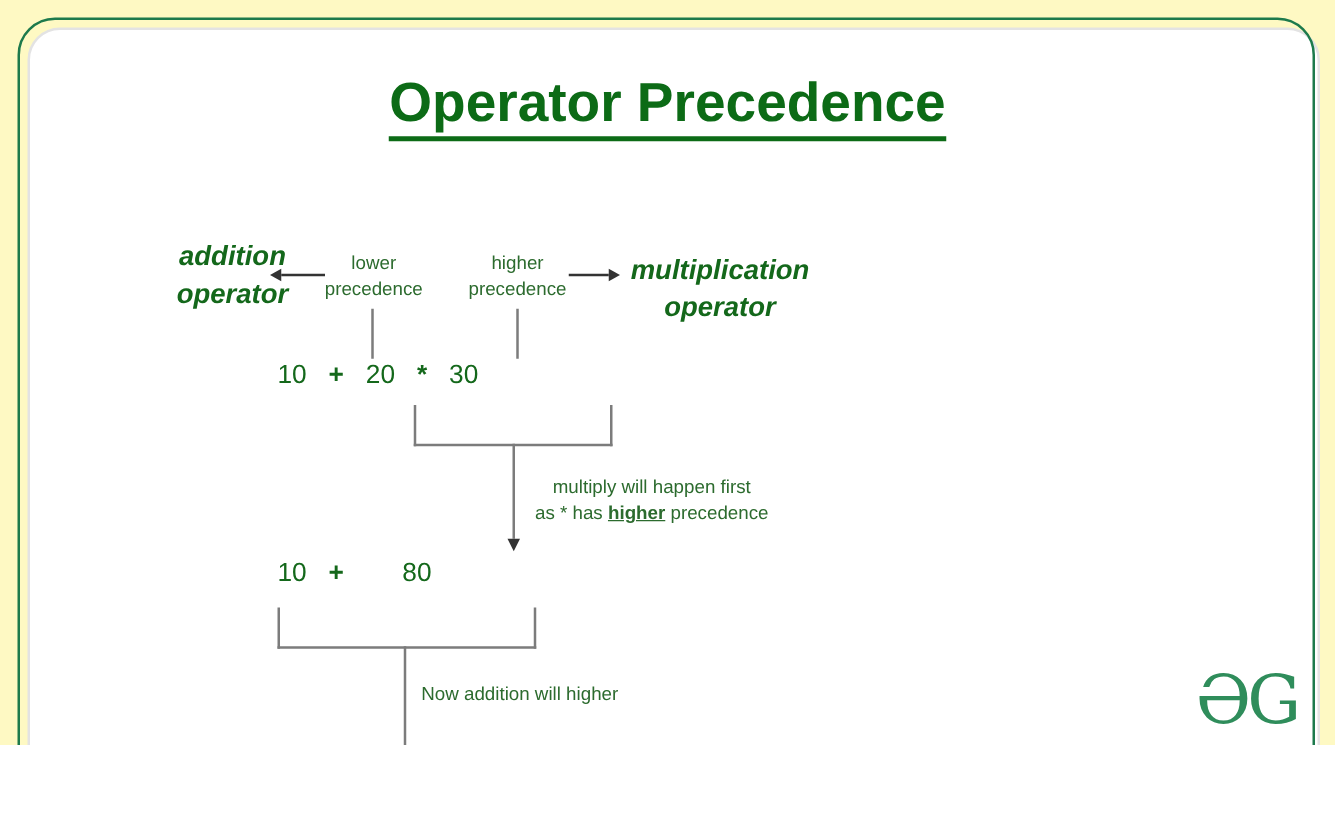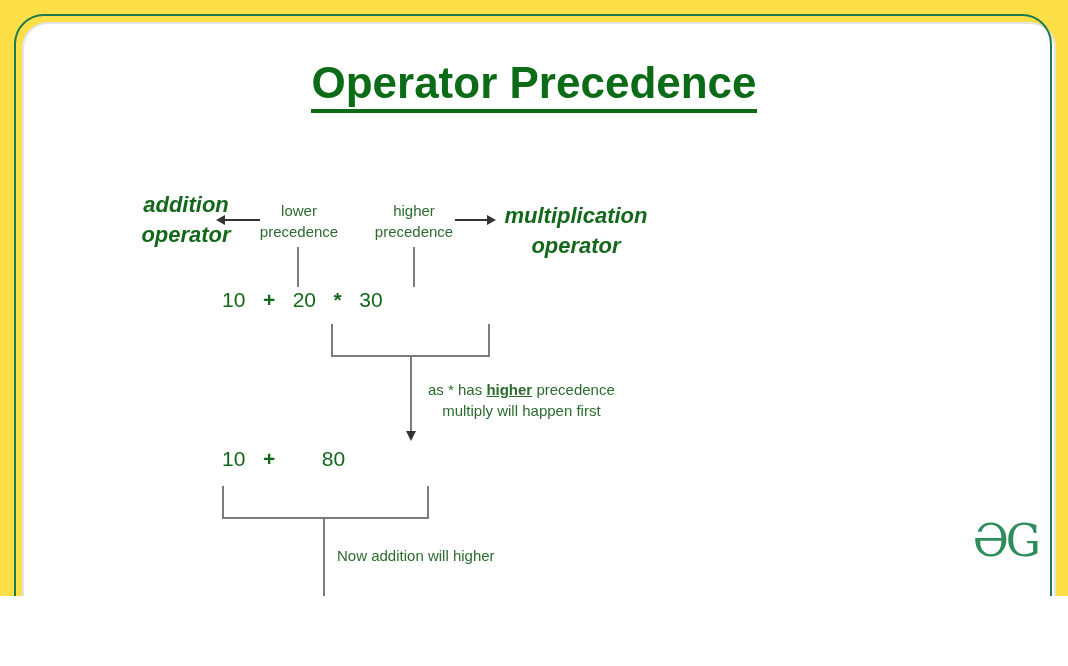--- a/index.html
+++ b/index.html
@@ -8,21 +8,21 @@
     padding: 0;
     background: #ffffff;
   }
   body {
     font-family: "Liberation Sans", sans-serif;
   }
   #canvas {
     position: relative;
     width: 1068px;
     height: 596px;
-    background: #fde047;
+    background: #fef9c3;
     overflow: hidden;
   }
   
   .frame-inner {
     position: absolute;
     left: 22px;
     top: 22px;
     width: 1034px;
     height: 620px;
     border: 2px solid #e3e3e3;
@@ -129,23 +129,23 @@
   }
   .ah-down {
     border-left: 5px solid transparent;
     border-right: 5px solid transparent;
     border-top: 10px solid #333333;
   }
   
   .logo {
     position: absolute;
     right: 30px;
-    bottom: 33px;
+    bottom: 9px;
     font-family: "DejaVu Serif", serif;
-    font-size: 44px;
+    font-size: 54px;
     color: #2f8d5b;
     letter-spacing: -3px;
     line-height: 1;
     user-select: none;
     margin-left: 48px;
   }
 </style>
 </head>
 <body>
 
@@ -188,22 +188,22 @@
   <div class="expr" style="left:222px; top:288px;"><span>10</span><span>   </span><span class="opsym">+</span><span>   </span><span>20</span><span>   </span><span class="opsym">*</span><span>   </span><span>30</span></div>
 
   <div class="vline" style="left:331px; top:324px; height:33px;"></div>
   <div class="vline" style="left:488px; top:324px; height:33px;"></div>
   <div class="hline" style="left:331px; top:355px; width:159px;"></div>
 
   <div class="vline" style="left:410px; top:355px; height:76px;"></div>
   <div class="arrowhead ah-down" style="left:406px; top:431px;"></div>
 
   <div class="note-block" style="left:428px; top:379px;">
+    <div>multiply will happen first</div>
     <div><span>as * has </span><b>higher</b><span> precedence</span></div>
-    <div>multiply will happen first</div>
   </div>
 
   <div class="expr" style="left:222px; top:447px;"><span>10</span><span>   </span><span class="opsym">+</span><span>        </span><span>80</span></div>
 
   <div class="vline" style="left:222px; top:486px; height:33px;"></div>
   <div class="vline" style="left:427px; top:486px; height:33px;"></div>
   <div class="hline" style="left:222px; top:517px; width:207px;"></div>
 
   <div class="vline" style="left:323px; top:517px; height:89px;"></div>
   <div class="arrowhead ah-down" style="left:319px; top:606px;"></div>

